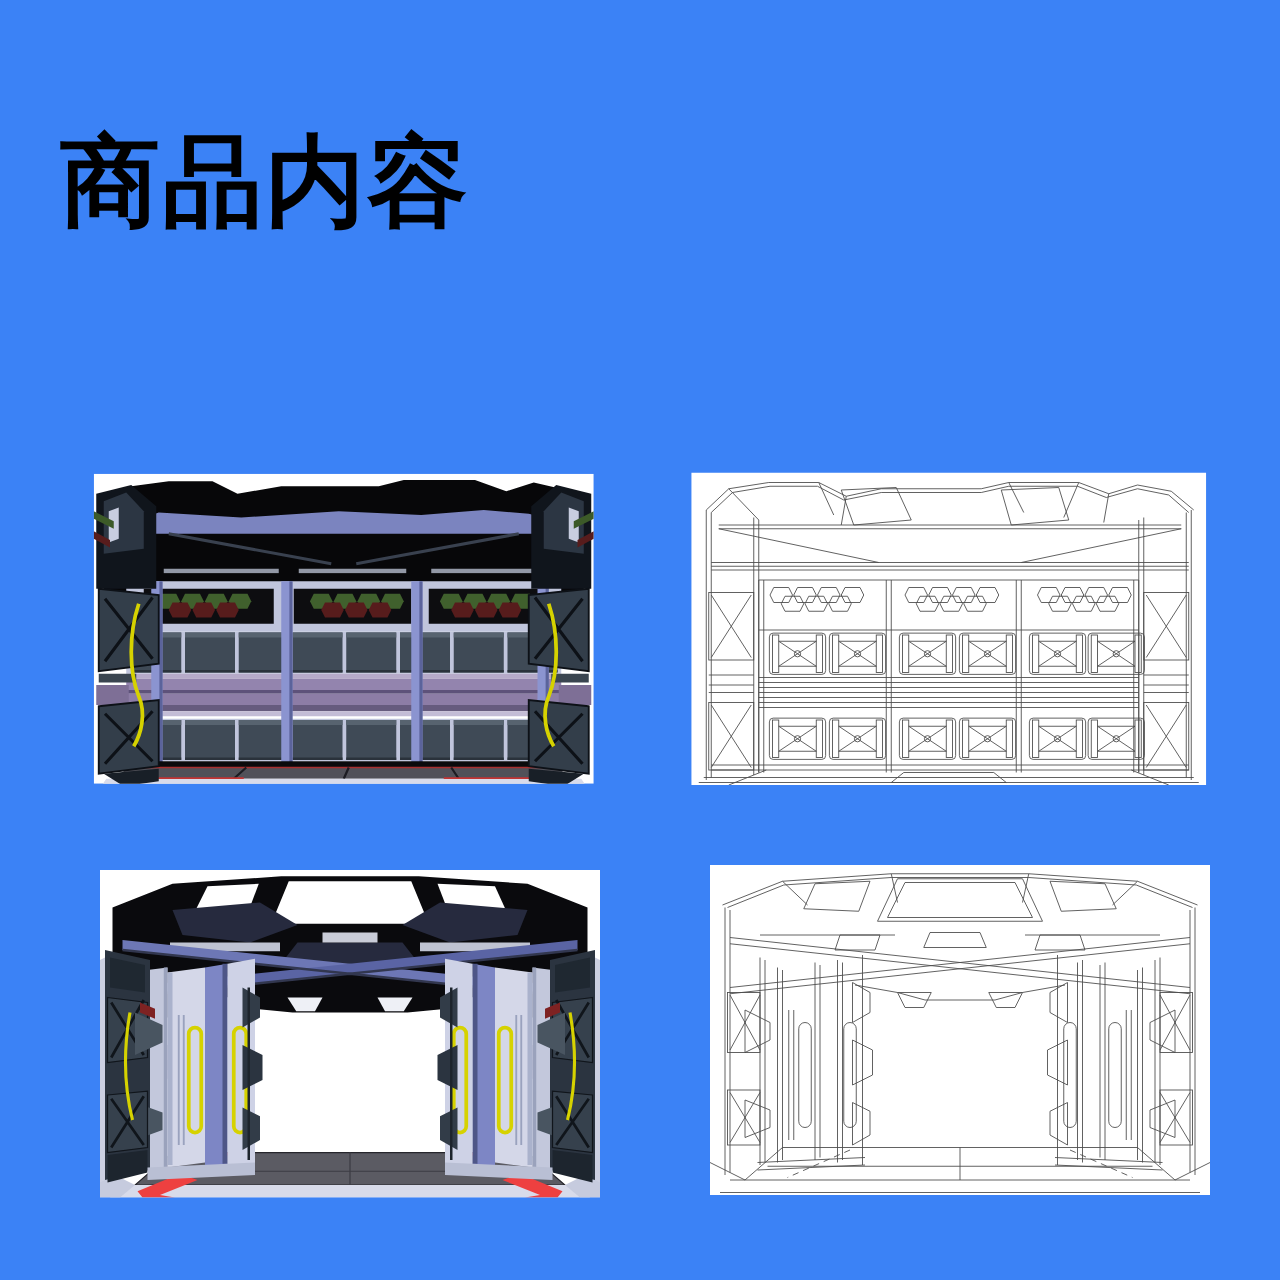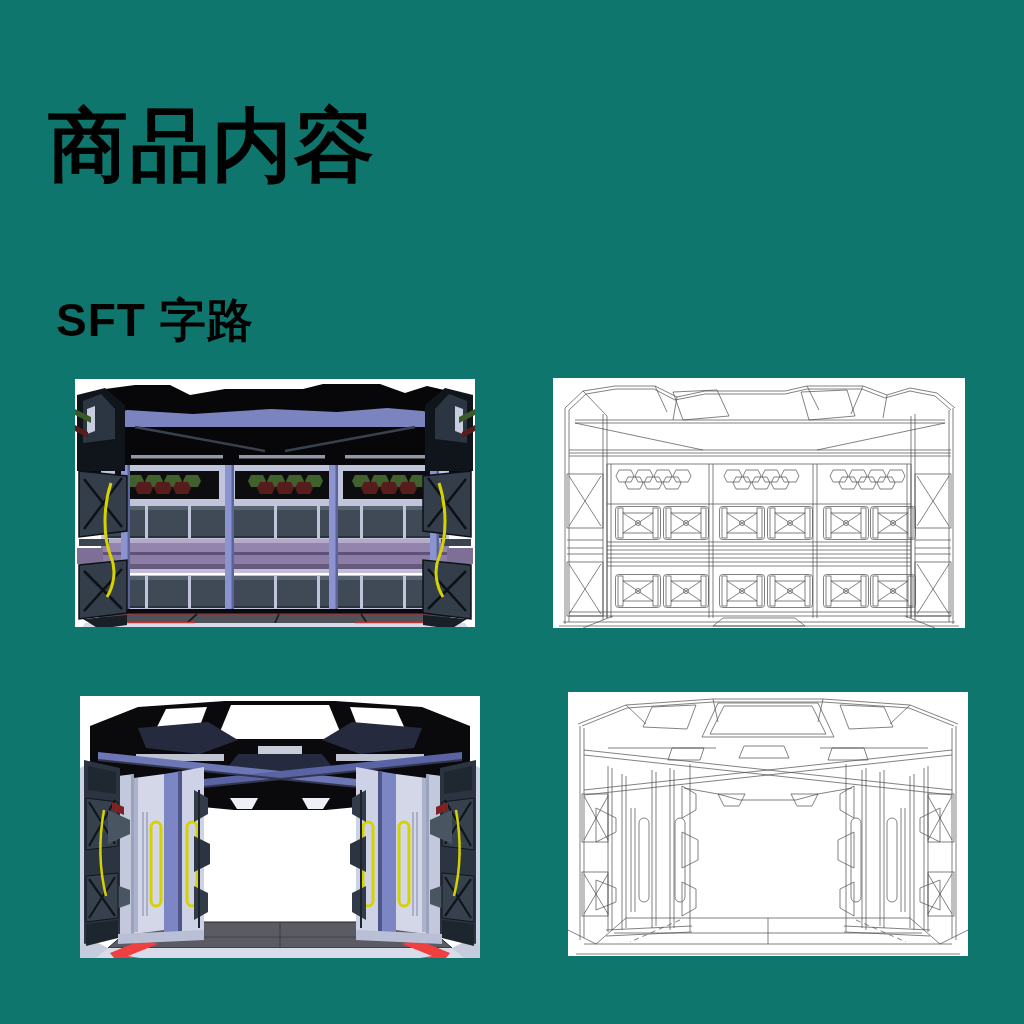--- a/index.html
+++ b/index.html
@@ -1,37 +1,36 @@
 <!DOCTYPE html>
 <html><head>
 <meta charset="utf-8">
 <style>
   html,body{margin:0;padding:0;background:#fff;}
   body{width:1024px;height:1024px;font-family:"Liberation Sans","DejaVu Sans",sans-serif;}
-  .canvas{position:relative;width:1024px;height:1024px;background:#0f766e;overflow:hidden;}
+  .canvas{position:relative;width:1024px;height:1024px;background:#3b82f6;overflow:hidden;}
   .page-title{position:absolute;left:48px;top:50px;font-size:80px;font-weight:900;color:#000;letter-spacing:2px;line-height:1.05;}
   .section-label{position:absolute;font-size:46px;font-weight:900;color:#000;letter-spacing:1px;z-index:5;line-height:1.05;}
   #label-t{left:56px;top:258px;}
   #label-cross{left:58px;top:626px;}
   .fig{position:absolute;}
   #fig-t-color{left:35px;top:363px;width:400px;height:248px;}
   #fig-t-wire{left:513px;top:362px;width:412px;height:250px;}
   #fig-cross-color{left:40px;top:680px;width:400px;height:262px;}
   #fig-cross-wire{left:528px;top:676px;width:400px;height:264px;}
   svg{display:block;}
   .w{stroke:#4c4c4c;stroke-width:0.7;fill:none;}
 </style>
 </head>
 <body>
 
 <div class="canvas">
 
   <h1 class="page-title">商品内容</h1>
 
-  <h2 class="section-label" id="label-t">SFT 字路</h2>
 
   <figure class="fig" id="fig-t-color">
   <svg width="400" height="248" viewBox="0 0 400 248">
     <defs>
       <polygon id="hx" points="3,0 15,0 18,6 15,12 3,12 0,6"></polygon>
       <g id="hexgrp">
         <g fill="#40602d">
               <use href="#hx" x="1" y="0"></use>
               <use href="#hx" x="20" y="0"></use>
               <use href="#hx" x="39" y="0"></use>

